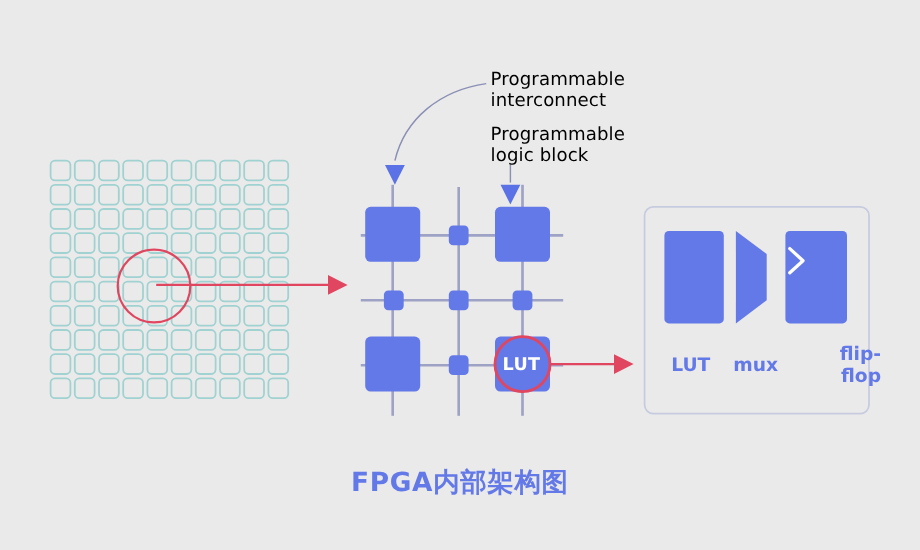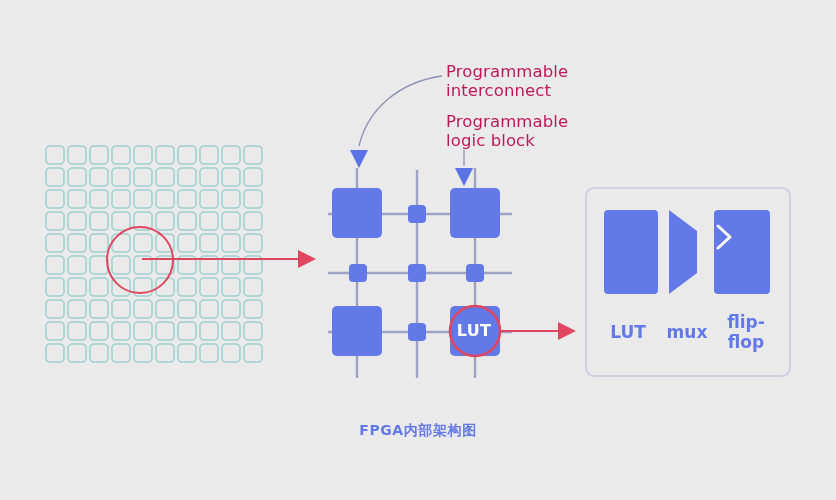--- a/index.html
+++ b/index.html
@@ -23,21 +23,21 @@
   }
   .svg-layer {
     position: absolute;
     left: 0;
     top: 0;
     width: 836px;
     height: 500px;
   }
   .anno-text {
     position: absolute;
-    color: #be185d;
+    color: #000000;
     font-size: 16.5px;
     line-height: 19px;
     letter-spacing: 0.1px;
     white-space: pre;
     font-family: "DejaVu Sans", "Liberation Sans", sans-serif;
   }
   #anno-interconnect { left: 446px; top: 62px; }
   #anno-logicblock   { left: 446px; top: 112px; }
 
   .lut-chip-label {
@@ -62,30 +62,30 @@
     color: #6479e8;
     font-size: 17px;
     line-height: 20px;
     text-align: center;
     white-space: pre;
     font-family: "DejaVu Sans", "Liberation Sans", sans-serif;
     font-weight: bold;
   }
   #label-lut  { left: 596px; top: 322px; width: 64px; font-weight: bold; }
   #label-mux  { left: 658px; top: 322px; width: 58px; }
-  #label-ff   { left: 714px; top: 312px; width: 64px; }
+  #label-ff   { left: 737px; top: 312px; width: 64px; text-align: right; }
 
   #diagram-title {
     position: absolute;
     left: 0;
     top: 422px;
     width: 836px;
     text-align: center;
     color: #6479e8;
-    font-size: 14px;
+    font-size: 24px;
     font-weight: bold;
     letter-spacing: 0.6px;
     font-family: "DejaVu Sans", "Liberation Sans", sans-serif;
   }
 </style>
 </head>
 <body>
 
 <div id="stage">
 

